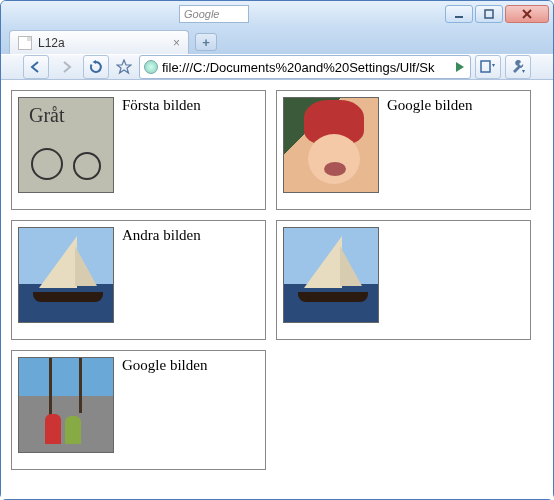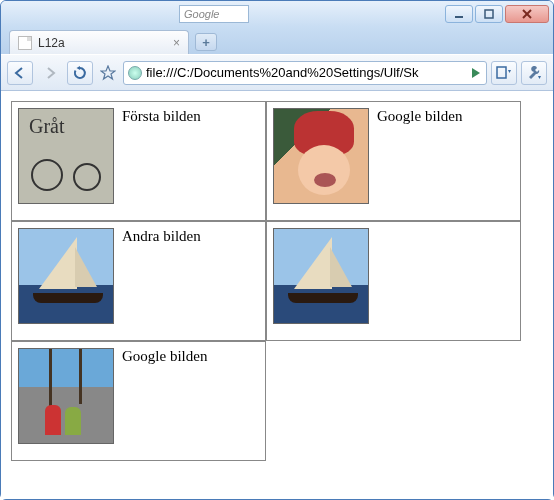--- a/index.html
+++ b/index.html
@@ -59,26 +59,26 @@
   .tab .close-x { margin-left: auto; color: #888; font-size: 12px; }
   .newtab {
     width: 22px; height: 18px; margin-left: 6px; margin-bottom: 3px;
     background: linear-gradient(#e0ebf7, #c5d8ef);
     border: 1px solid #9fb9d6; border-radius: 3px;
     display:flex; align-items:center; justify-content:center;
     color:#5a7a9a; font-size:13px; font-weight:bold;
   }
   
   .toolbar {
-    height: 37px;
+    height: 26px;
     background: linear-gradient(#f5f8fc, #dfe9f5);
     border-top: 1px solid #fff;
     border-bottom: 1px solid #b0c4de;
     display: flex; align-items: center;
-    padding: 0 6px; gap: 4px;
+    padding: 0 22px; gap: 4px;
   }
   .navbtn {
     width: 26px; height: 24px;
     border: 1px solid #b0c4de; border-radius: 3px;
     background: linear-gradient(#fafcff, #e2ebf6);
     display:flex; align-items:center; justify-content:center;
   }
   .navbtn.icon-only { border: none; background: none; }
   .url-star {
     width: 22px; height: 22px; display:flex; align-items:center; justify-content:center;
@@ -90,21 +90,21 @@
     display: flex; align-items: center; padding: 0 4px;
     font-size: 13px; color: #333;
   }
   .urlbar .globe { width:14px; height:14px; border:1px solid #7aa; border-radius:50%; margin-right:4px; background: radial-gradient(#cfe,#8cb);}
   .urlbar input { flex:1; border:none; outline:none; font-size:13px; background:transparent; }
   .urlbar .play { color:#3a6; margin-left:4px; }
   
   .content {
     flex: 1; background: #fff;
     padding: 10px;
-    display: flex; flex-wrap: wrap; 
+    display: flex; flex-wrap: wrap; gap: 10px;
     align-content: flex-start;
     overflow: hidden;
   }
   .card {
     width: 255px; height: 120px;
     border: 1px solid #888;
     display: flex; align-items: flex-start;
     padding: 6px; gap: 8px;
   }
   .thumb {

